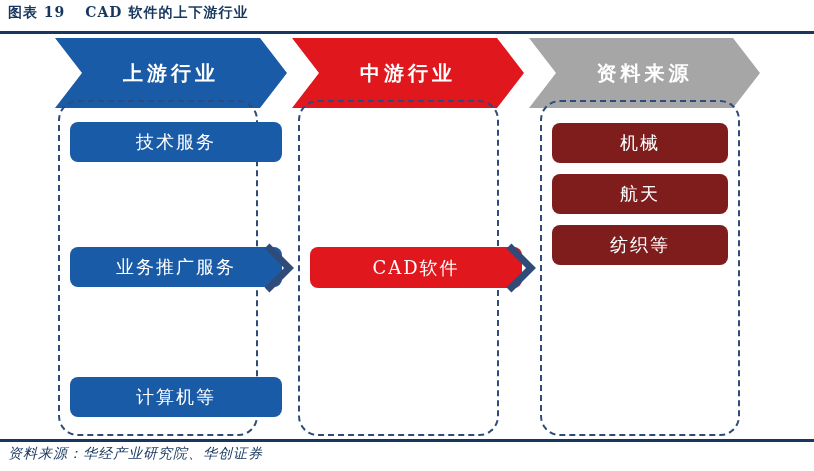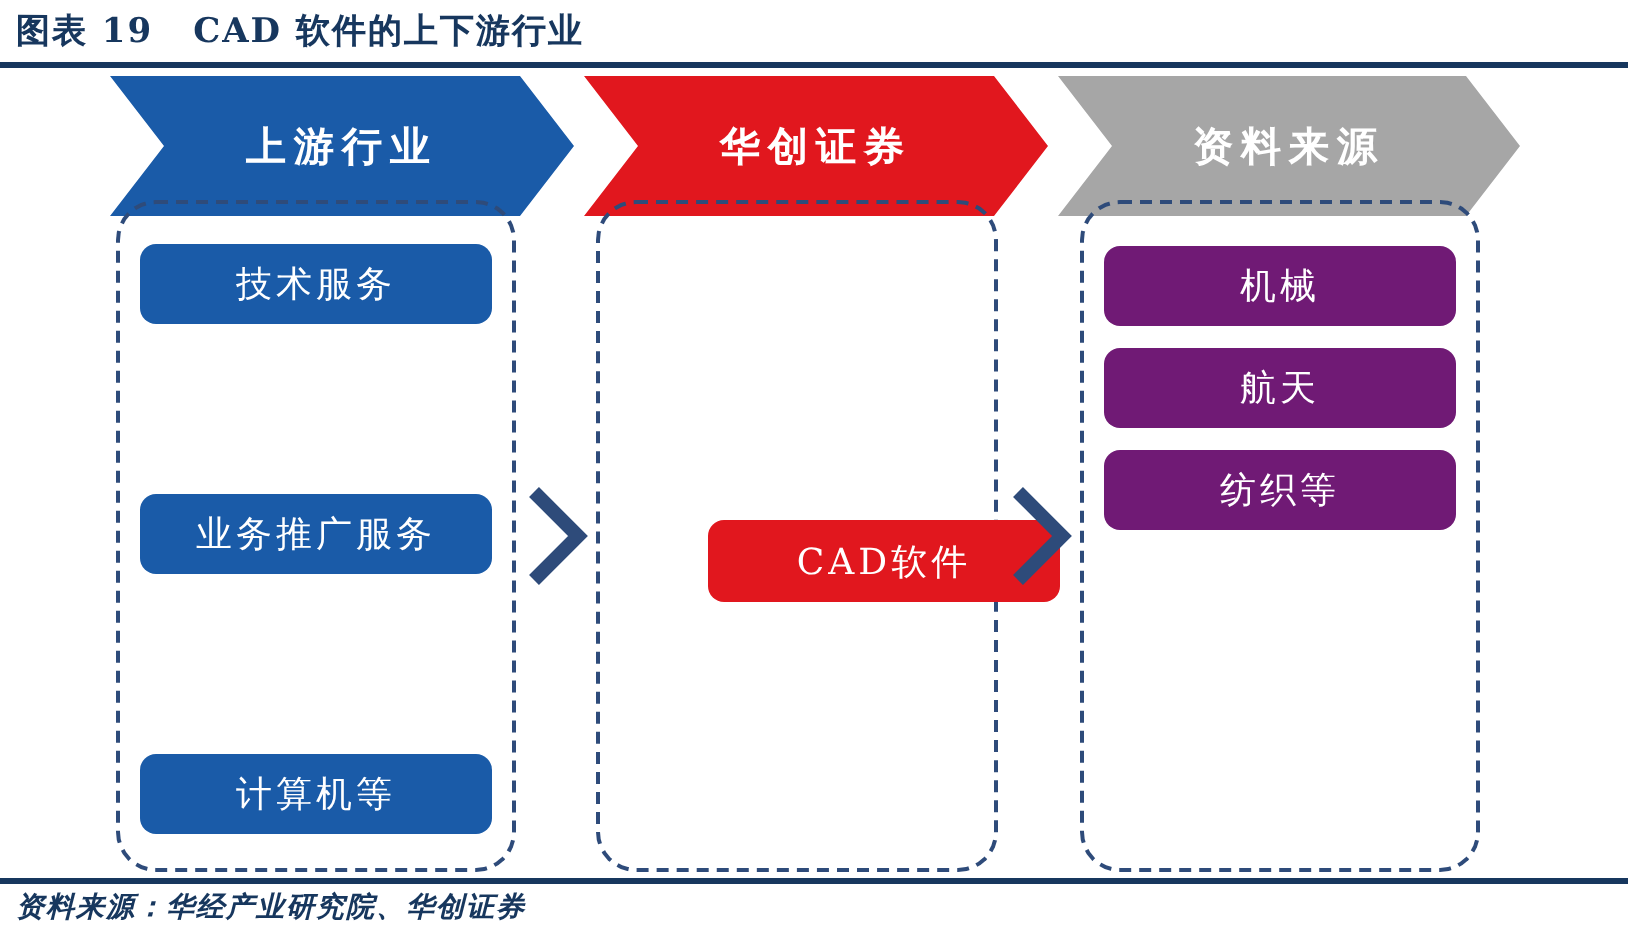--- a/index.html
+++ b/index.html
@@ -10,21 +10,21 @@
     background: #ffffff;
     font-family: "DejaVu Serif", serif;
     overflow: hidden;
   }
 
   
   .figure-title-bar {
     position: absolute;
     left: 8px;
     top: 4px;
-    font-size: 17px;
+    font-size: 14px;
     font-weight: bold;
     color: #17375E;
     letter-spacing: 1px;
     white-space: nowrap;
   }
   .figure-label { margin-right: 20px; }
 
   .rule {
     position: absolute;
     left: 0;
@@ -69,29 +69,29 @@
   .node {
     border-radius: 8px;
     color: #ffffff;
     font-size: 18px;
     letter-spacing: 2px;
     display: flex;
     align-items: center;
     justify-content: center;
     box-sizing: border-box;
   }
-  .node-abs { position: absolute; left: 10px; width: 176px; height: 40px; }
+  .node-abs { position: absolute; left: 10px; width: 212px; height: 40px; }
   .node-blue { background: #1A5BA8; }
   .node-red  { background: #E1171E; }
-  .node-gray { background: #701a75; }
+  .node-gray { background: #7f1d1d; }
 
   .n-top    { top: 20px; }
   .n-center { top: 145px; }
   .n-bottom { top: 275px; }
-  .n-mid-center { top: 158px; height: 41px; margin-left: 44px; }
+  .n-mid-center { top: 145px; height: 41px; }
 
   .col-right-inner {
     position: absolute;
     inset: 0;
     padding-top: 21px;
     display: flex;
     flex-direction: column;
     align-items: center;
     gap: 11px;
   }
@@ -107,41 +107,41 @@
   .arrow-1 { left: 260px; }
   .arrow-2 { left: 502px; }
 
   
   .footer-source {
     position: absolute;
     left: 8px;
     top: 445px;
     font-size: 14px;
     font-style: italic;
-    font-weight: bold;
+    font-weight: normal;
     color: #17375E;
     letter-spacing: 1px;
     white-space: nowrap;
   }
 </style>
 </head>
 <body>
 
 <div class="canvas">
 
   <div class="figure-title-bar">
     <span class="figure-label">图表 19</span><span>CAD 软件的上下游行业</span>
   </div>
   <div class="rule rule-top"></div>
 
   <div class="chevron chev-up">
     <span>上游行业</span>
   </div>
   <div class="chevron chev-mid">
-    <span>华创证券</span>
+    <span>中游行业</span>
   </div>
   <div class="chevron chev-down">
     <span>资料来源</span>
   </div>
 
   <div class="col col-left">
     <div class="node node-abs node-blue n-top">
       <span>技术服务</span>
     </div>
     <div class="node node-abs node-blue n-center">

